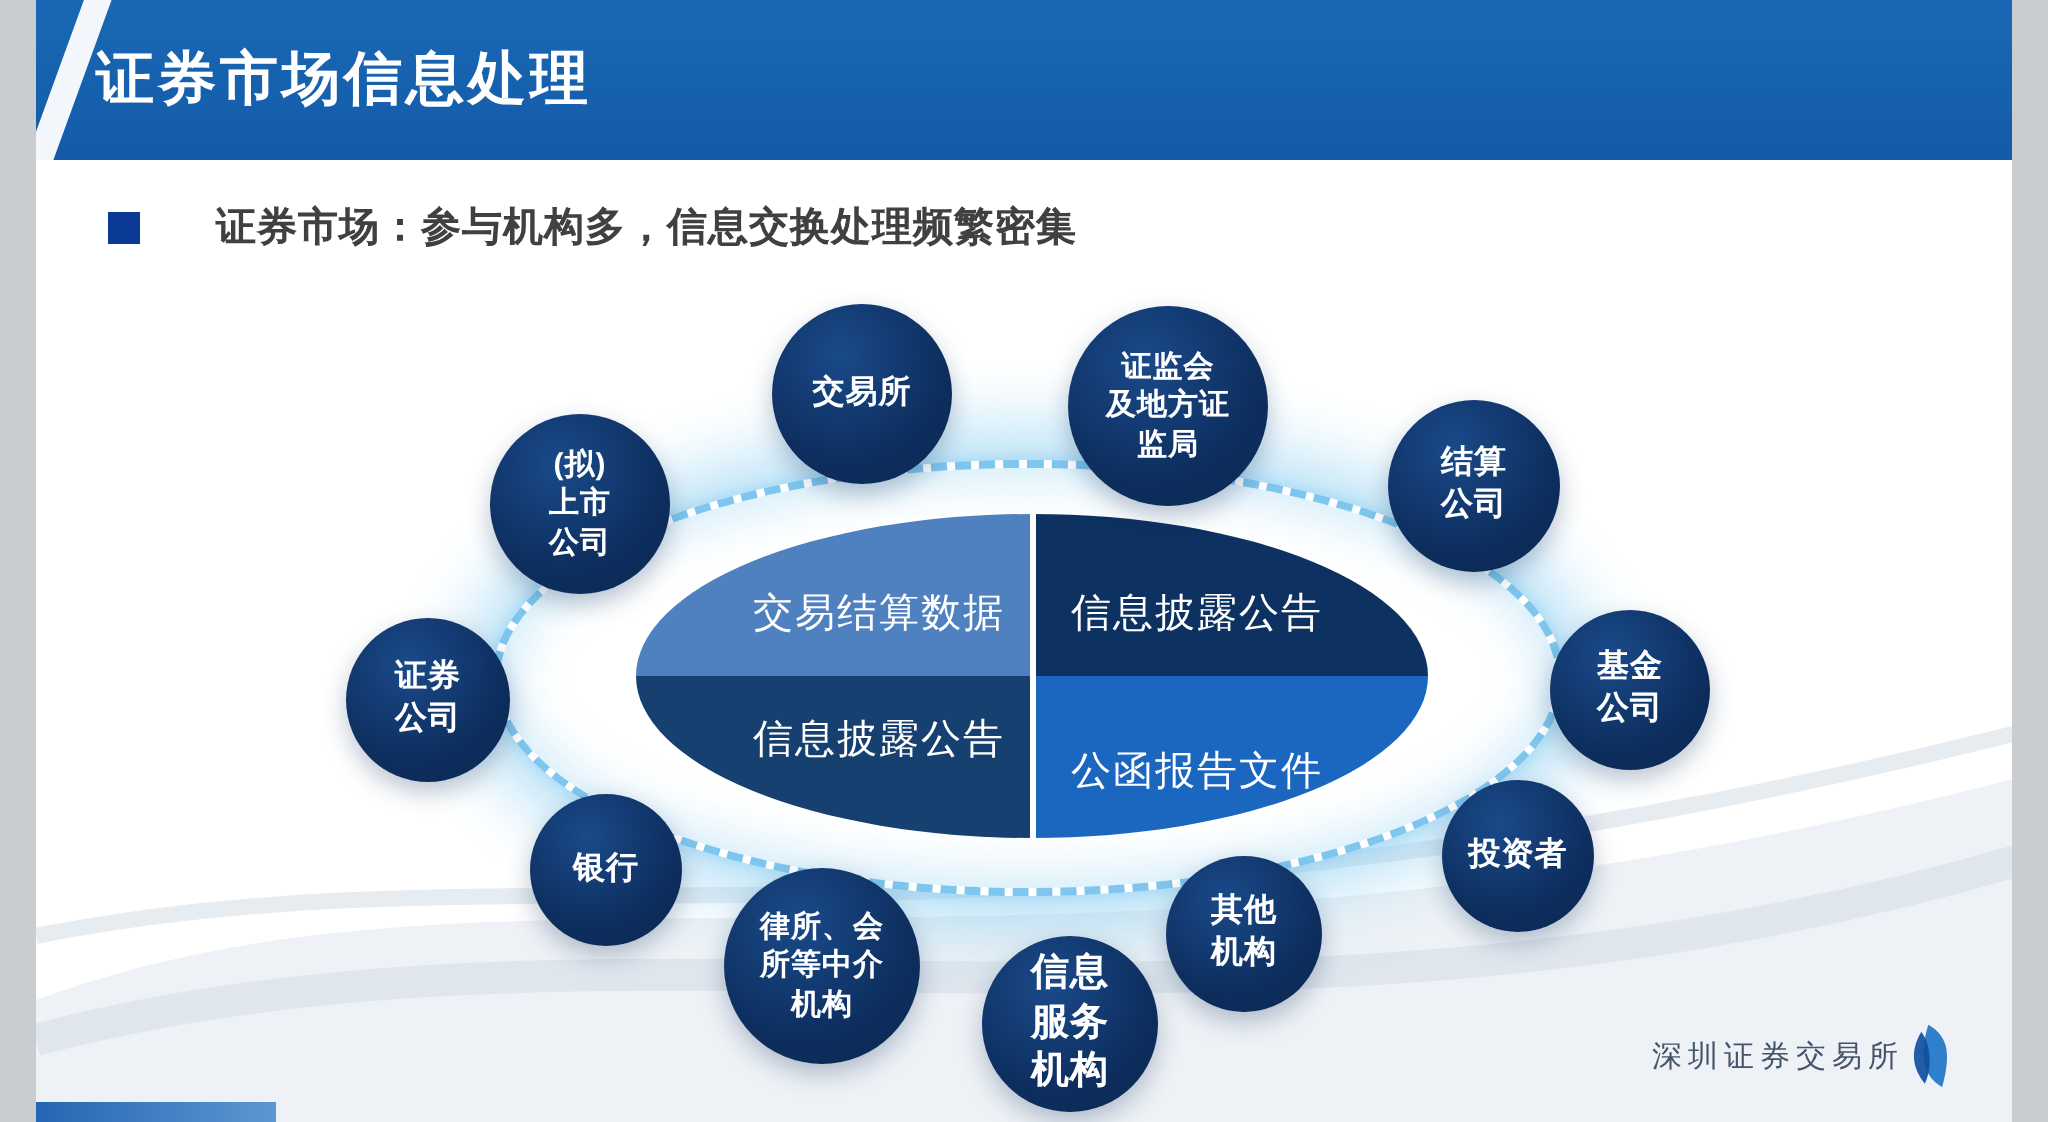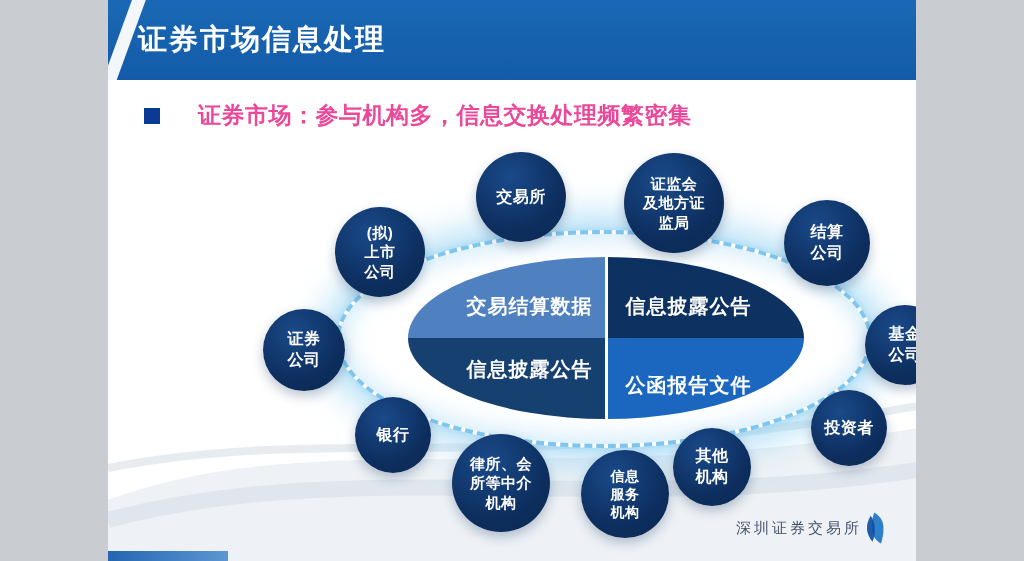--- a/index.html
+++ b/index.html
@@ -1,19 +1,19 @@
 <!DOCTYPE html>
 <html><head>
 <meta charset="utf-8">
 <style>
   * { margin:0; padding:0; box-sizing:border-box; }
   html,body { background:#c9ccd1; }
   body { font-family:"Liberation Sans","DejaVu Sans",sans-serif; }
   .slide {
-    position:relative; width:808px; height:561px;
+    position:relative; width:988px; height:561px;
     background:#ffffff; overflow:hidden; margin:0 auto;
   }
 
   
   .topbar {
     position:absolute; left:0; top:0; width:100%; height:80px;
     background:linear-gradient(180deg,#1a68b5 0%, #135ba8 100%);
     display:flex; align-items:center; padding-left:30px; overflow:hidden;
   }
   .topbar h1 {
@@ -25,21 +25,21 @@
   }
 
   
   .bullet-line {
     position:absolute; left:36px; top:100px; display:flex; align-items:center; z-index:3;
   }
   .bullet-square {
     width:16px; height:16px; background:#0b3a94; margin-right:38px; flex:none;
   }
   .bullet-text {
-    color:#ec4899; font-size:23px; font-weight:bold; letter-spacing:.5px;text-align:center;
+    color:#404040; font-size:20px; font-weight:bold; letter-spacing:.5px;text-align:center;
   }
 
   
   .swoosh { position:absolute; left:0; top:350px; width:1024px; height:211px; z-index:0; }
 
   
   .diagram { position:absolute; inset:0; z-index:1; }
 
   .ring {
     position:absolute; left:228px; top:230px; width:536px; height:218px;
@@ -50,42 +50,42 @@
       inset 0 0 22px 8px rgba(140,206,242,.35);
   }
 
   .hub {
     position:absolute; left:300px; top:257px; width:396px; height:162px;
     border-radius:50%; overflow:hidden; background:#ffffff;
     display:grid; grid-template-columns:1fr 1fr; grid-template-rows:1fr 1fr;
     column-gap:3px;
   }
   .q {
-    display:flex; color:#ffffff; font-weight:bold; font-size:20px; letter-spacing:1px;
+    display:flex; color:#ffffff; font-weight:normal; font-size:20px; letter-spacing:1px;
   }
   .q-tl { background:#4f80bf; justify-content:flex-end; align-items:flex-end; padding:0 12px 18px 0; }
   .q-tr { background:#0d3161; justify-content:flex-start; align-items:flex-end; padding:0 0 18px 18px; }
   .q-bl { background:#16406f; justify-content:flex-end; align-items:flex-start; padding:18px 12px 0 0; }
   .q-br { background:#1b67c0; justify-content:flex-start; align-items:flex-start; padding:34px 0 0 18px; }
 
   .node {
     position:absolute; border-radius:50%;
     display:flex; align-items:center; justify-content:center; text-align:center;
     color:#ffffff; font-weight:bold; font-size:16px; line-height:1.3;
     white-space:pre-line; letter-spacing:.5px;
     background:radial-gradient(circle at 38% 28%, #1a4a8a 0%, #0d2e5e 62%, #0a2750 100%);
     box-shadow:0 5px 12px rgba(13,45,90,.28);
   }
   .n0  { left:368px; top:152px; width:90px;  height:90px;  }
   .n1  { left:516px; top:153px; width:100px; height:100px; font-size:15px; }
   .n2  { left:676px; top:200px; width:86px;  height:86px;  }
   .n3  { left:757px; top:305px; width:80px;  height:80px;  }
   .n4  { left:703px; top:390px; width:76px;  height:76px;  }
   .n5  { left:565px; top:428px; width:78px;  height:78px;align-items:center;  }
-  .n6  { left:473px; top:450px; width:88px;  height:88px;  font-size:14px; }
+  .n6  { left:473px; top:468px; width:88px;  height:88px;  font-size:19px; }
   .n7  { left:344px; top:434px; width:98px;  height:98px;  font-size:15px; }
   .n8  { left:247px; top:397px; width:76px;  height:76px;  }
   .n9  { left:155px; top:309px; width:82px;  height:82px;  }
   .n10 { left:227px; top:207px; width:90px;  height:90px;  font-size:15px; }
 
   
   .logo {
     position:absolute; right:28px; bottom:14px; z-index:2;
     display:flex; align-items:center; 
   }

